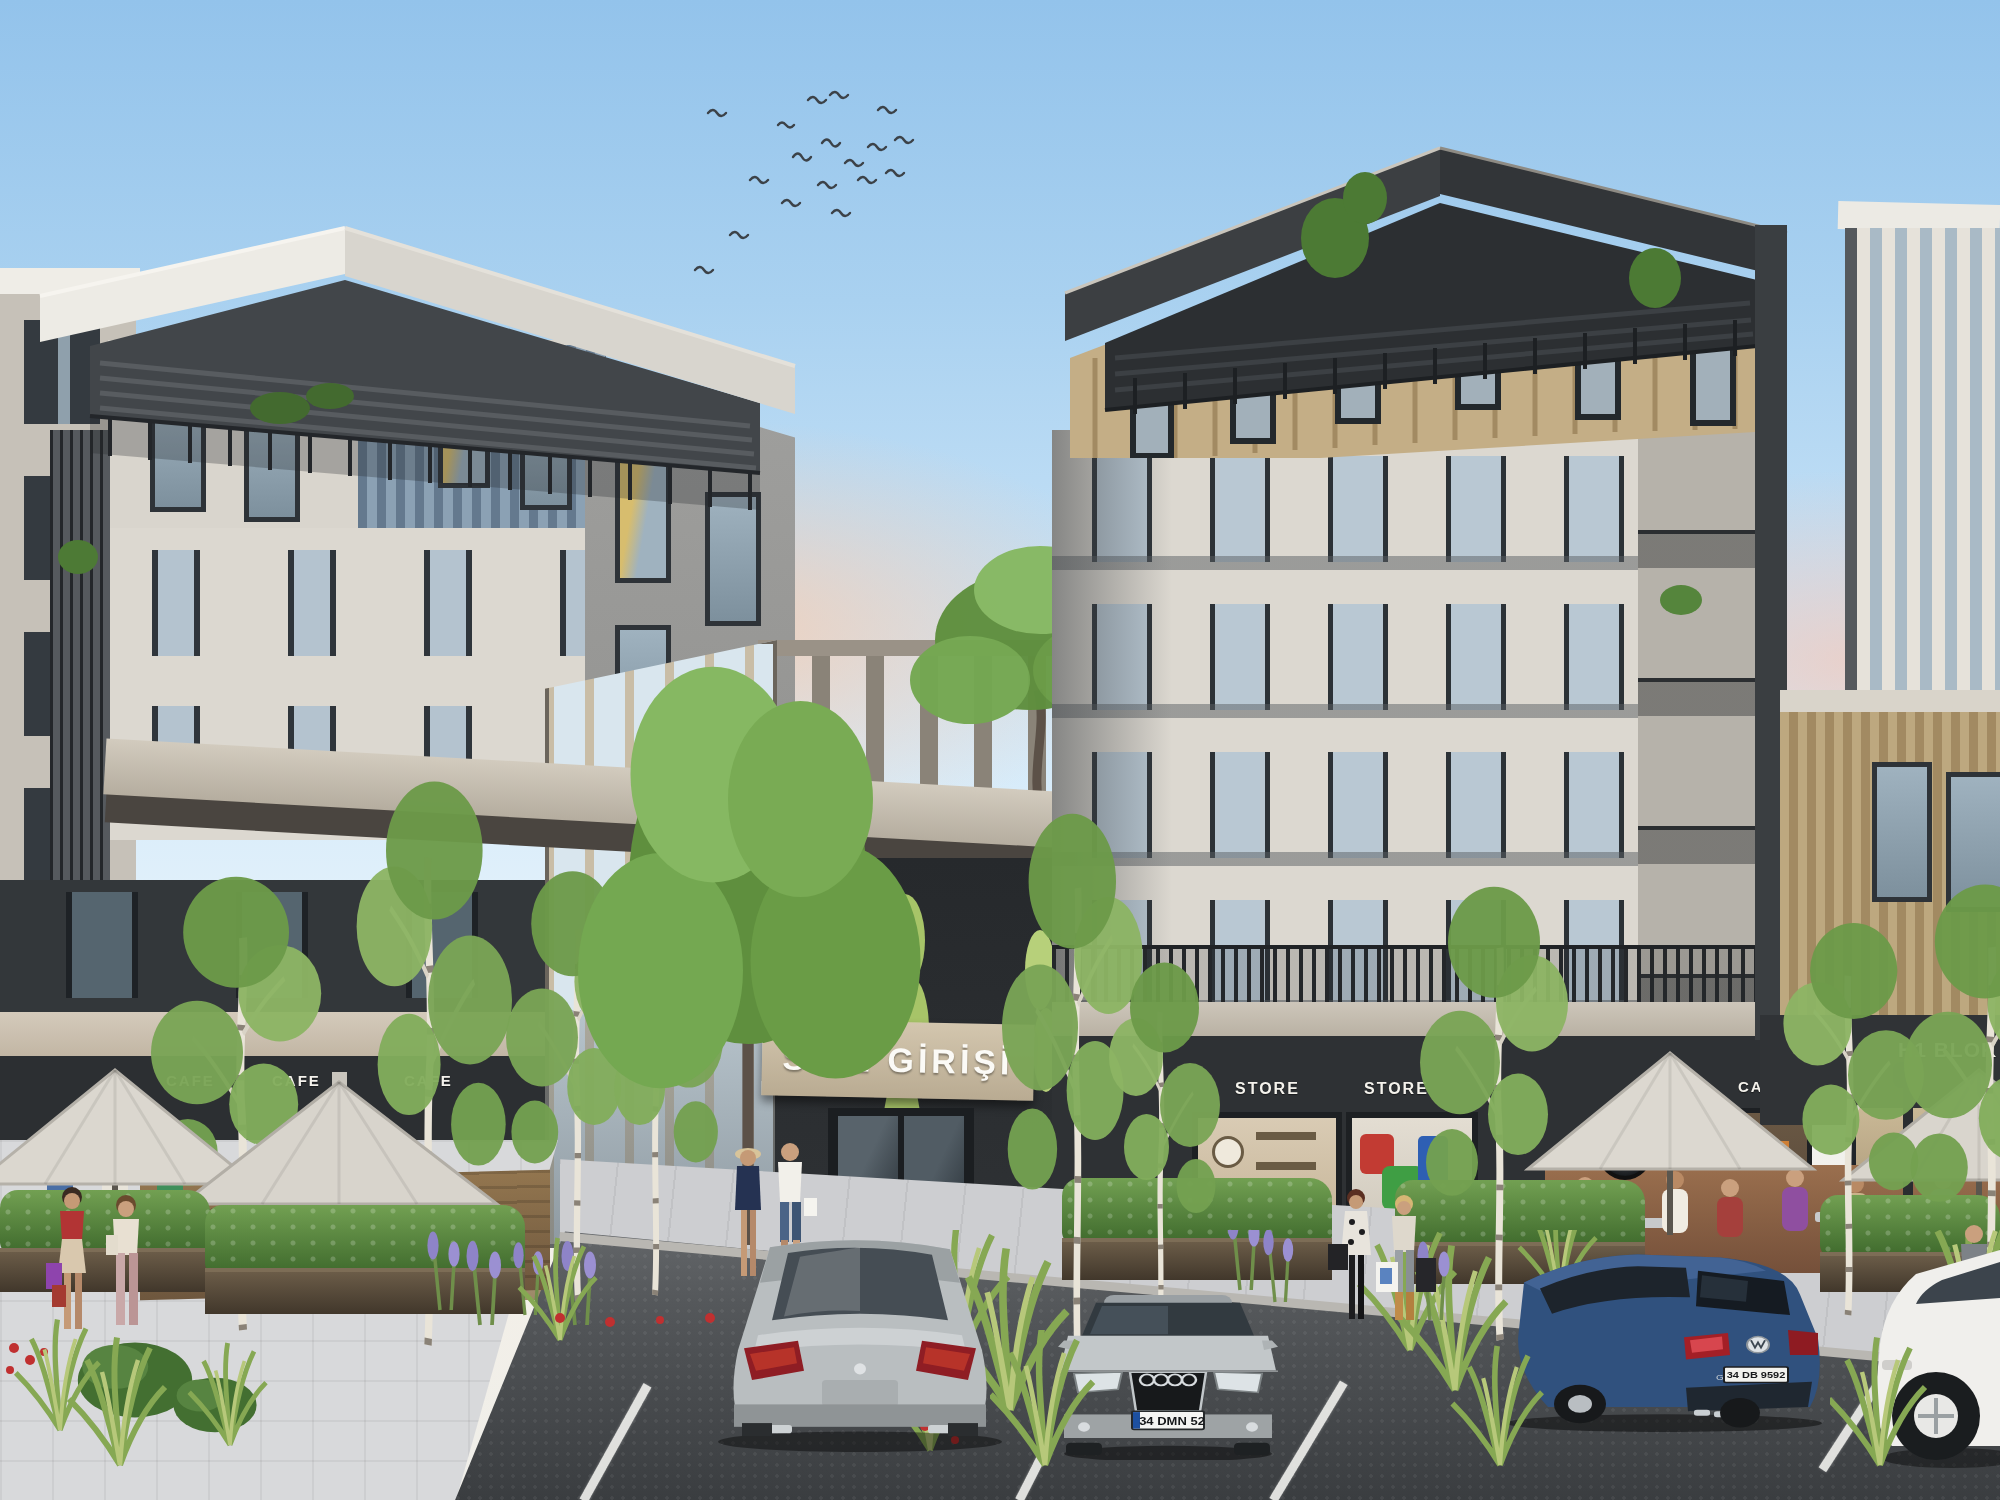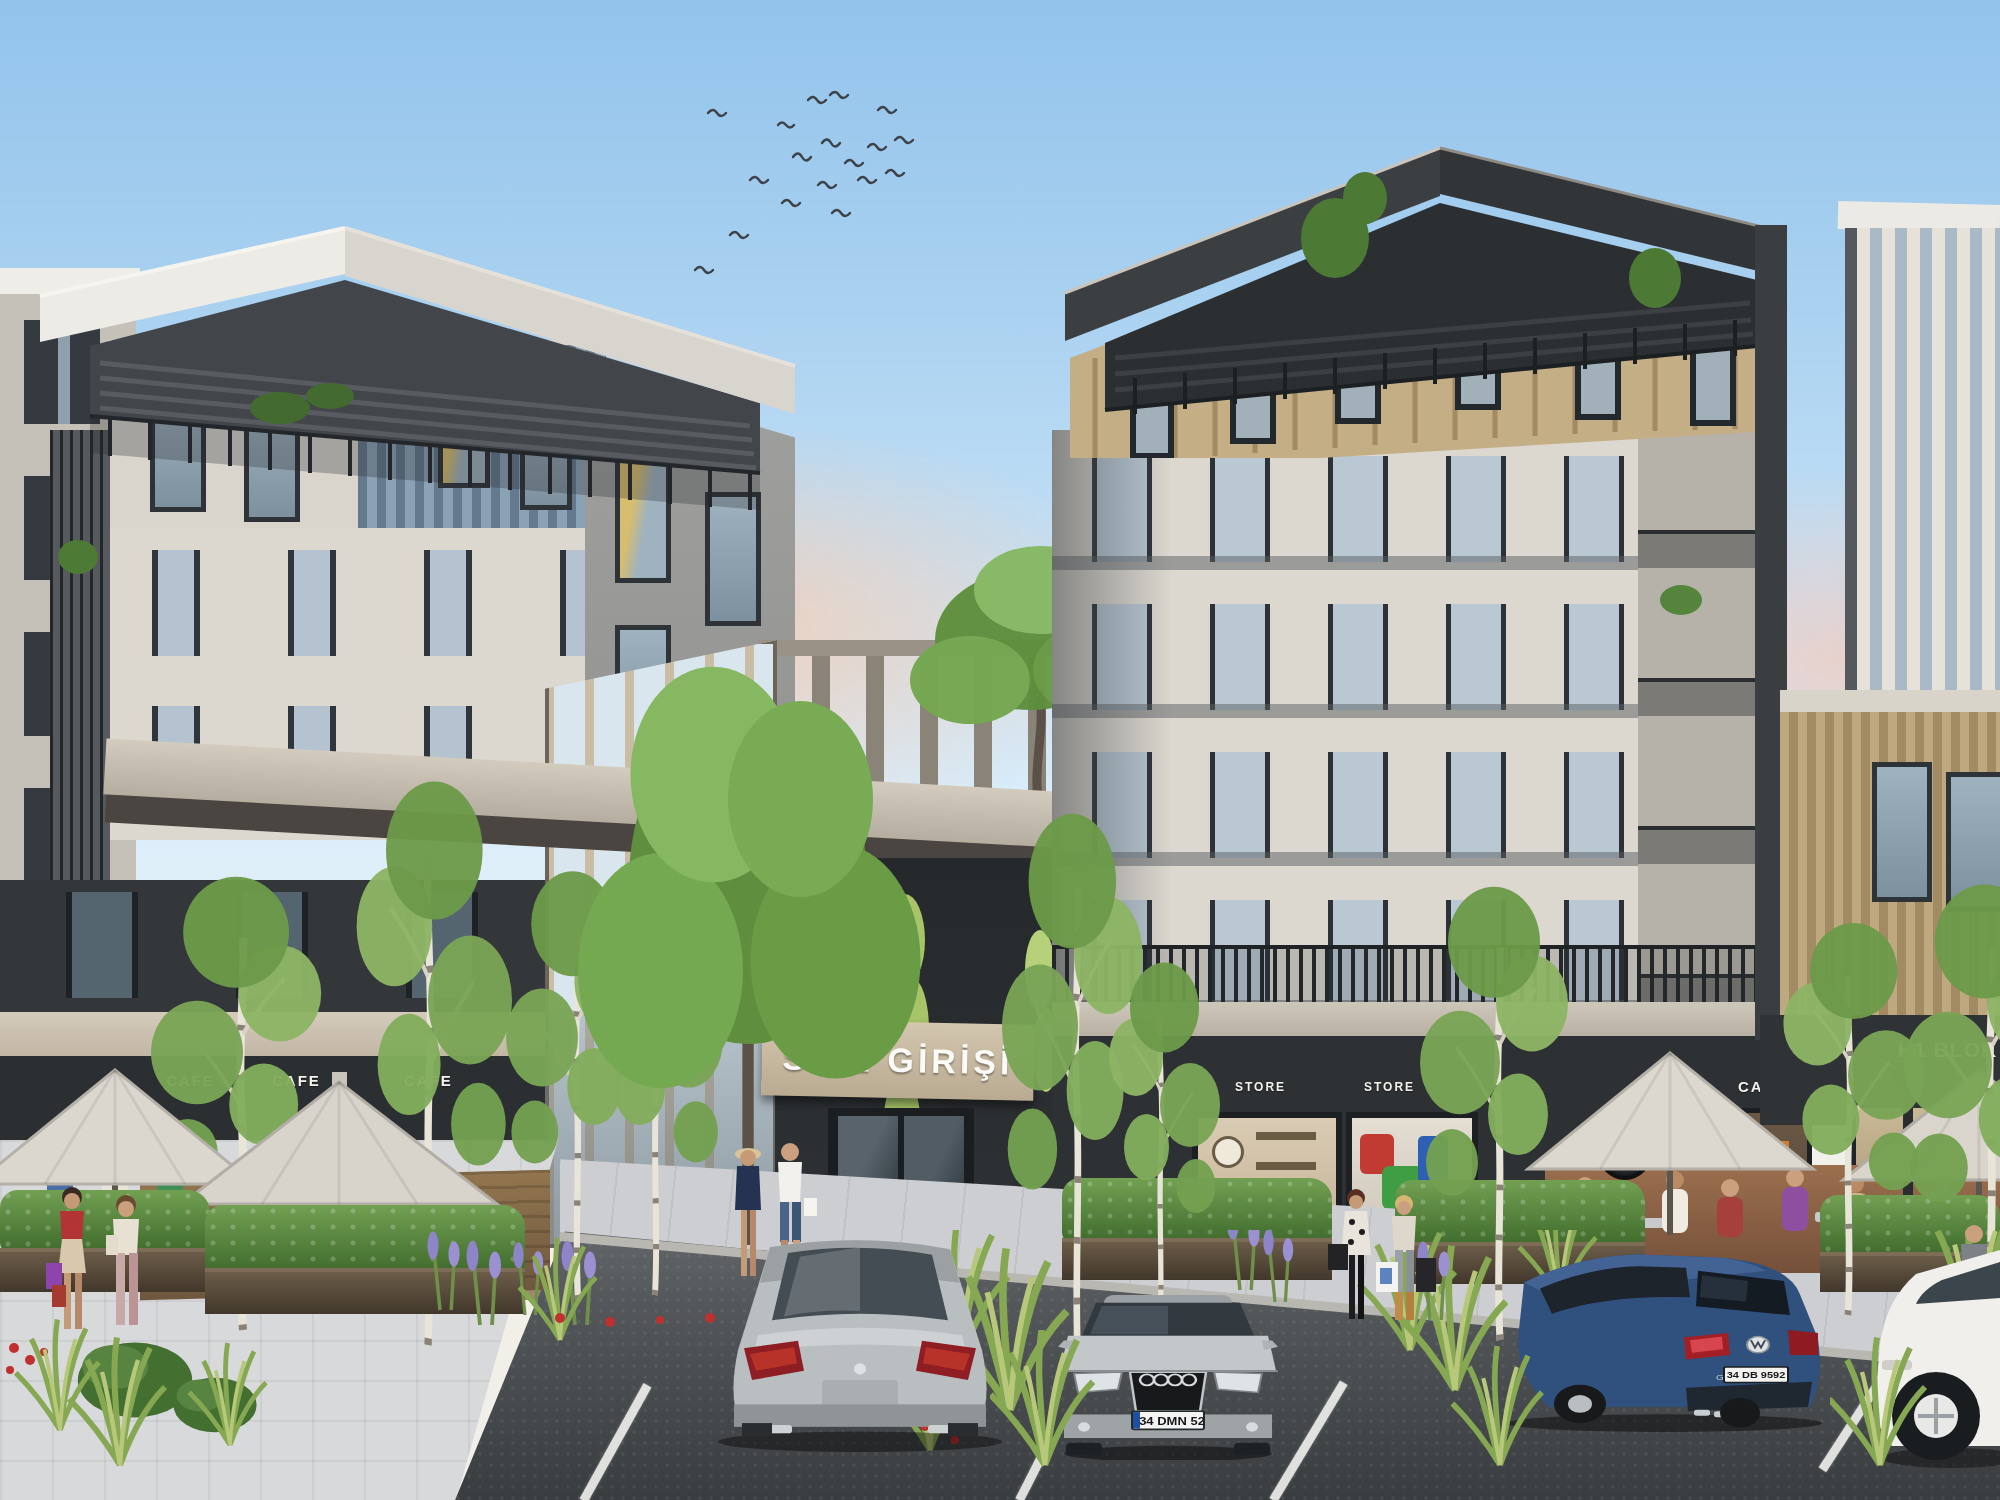--- a/index.html
+++ b/index.html
@@ -27,21 +27,21 @@
   .bluesiding{background:repeating-linear-gradient(90deg,#64798e 0 9px,#8ba1b4 9px 19px);}
   .woodslat{background:repeating-linear-gradient(90deg,#bda87f 0 9px,#a28a62 9px 18px);}
   .louver{background:repeating-linear-gradient(90deg,#c9bda6 0 9px,#d9e6ee 9px 40px);}
   .rail{background:repeating-linear-gradient(90deg,#24272a 0 4px,rgba(36,39,42,.18) 4px 13px);border-top:4px solid #202326;}
   .win{position:absolute;background:linear-gradient(180deg,#9fb2bf,#7d909d);border:5px solid #2e3338;}
   .win.warm{background:linear-gradient(100deg,#d7bd6e 0 30%,#9fb2bf 55%);}
   
   .signtext{position:absolute;color:#f4f2ec;font-weight:bold;letter-spacing:2px;
             text-shadow:0 1px 1px rgba(0,0,0,.5);white-space:nowrap;}
   .cafetext{font-size:15px;}
-  .storetext{font-size:12px;}
+  .storetext{font-size:16px;}
   .blocktext{font-size:21px;letter-spacing:1px;}
   .entrancetext{font-size:34px;font-weight:600;letter-spacing:4px;color:#fbfaf6;
                 text-shadow:0 2px 2px rgba(0,0,0,.35);}
   
   .plaza{left:0;top:1140px;width:600px;height:360px;background:#d8d9db;
     background-image:repeating-linear-gradient(90deg,rgba(0,0,0,.05) 0 2px,rgba(0,0,0,0) 2px 52px),
                      repeating-linear-gradient(180deg,rgba(0,0,0,.05) 0 2px,rgba(0,0,0,0) 2px 40px);
     clip-path:polygon(0 0,93% 0,76% 100%,0 100%);}
   .walkway{left:560px;top:1150px;width:1440px;height:230px;background:#cdced1;
     background-image:repeating-linear-gradient(96deg,rgba(0,0,0,.06) 0 2px,rgba(0,0,0,0) 2px 58px);

